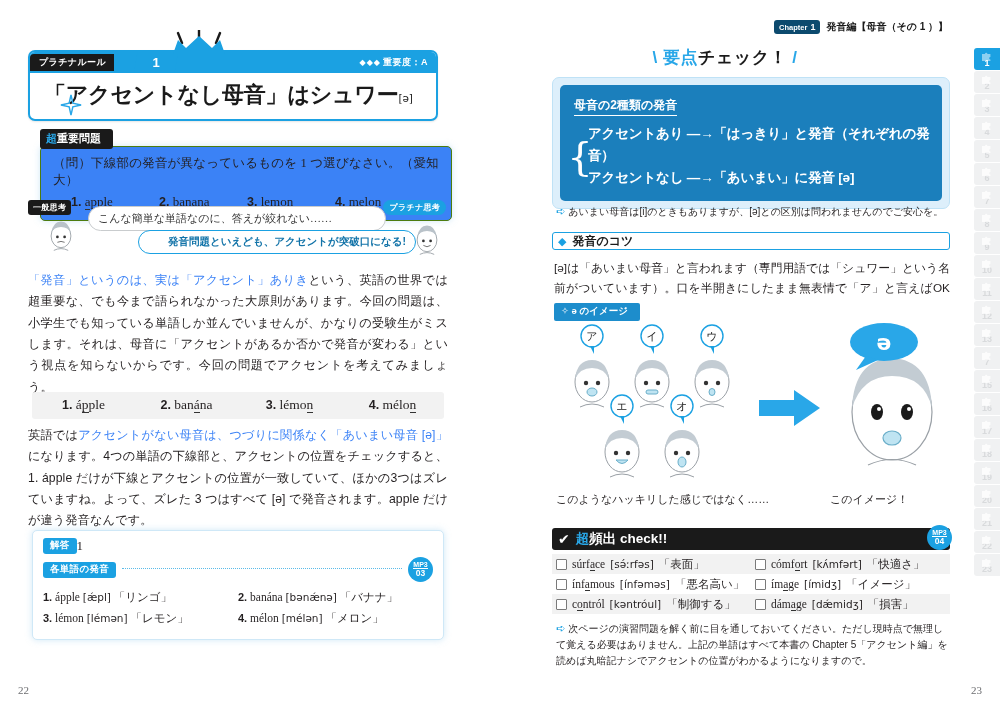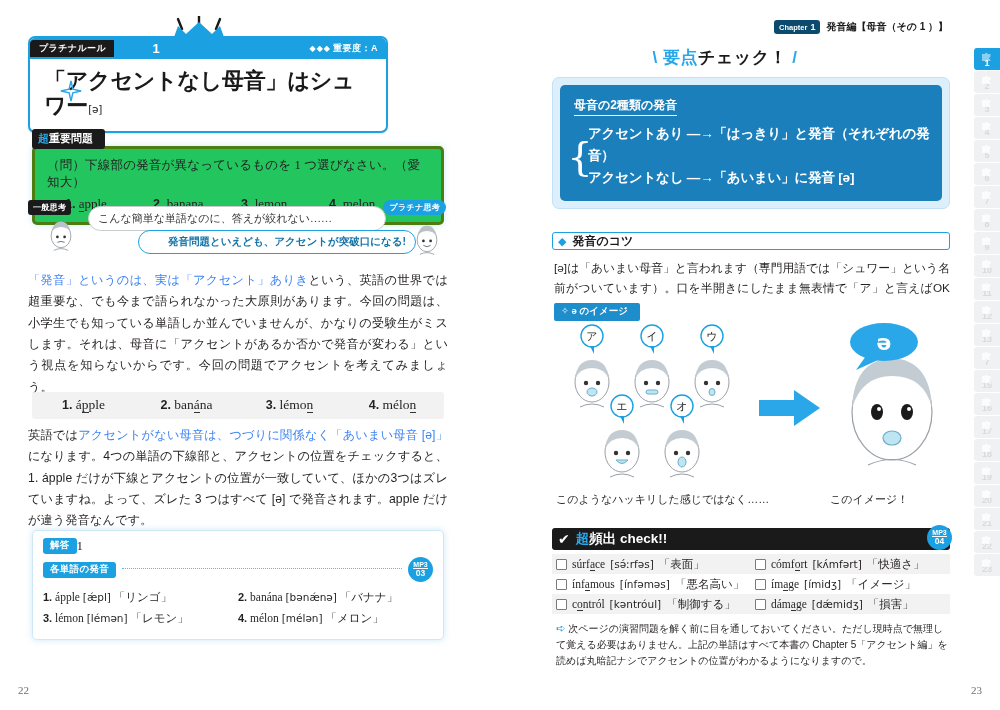--- a/index.html
+++ b/index.html
@@ -10,21 +10,21 @@
     color:#231f20;
     -webkit-font-smoothing:antialiased;
   }
   .spread{position:relative;width:1000px;height:710px;}
 
   
   .page-left{position:absolute;left:0;top:0;width:500px;height:710px;}
   .page-right{position:absolute;left:500px;top:0;width:500px;height:710px;}
 
   
-  .rule-wrap{position:absolute;left:28px;top:36px;width:360px;}
+  .rule-wrap{position:absolute;left:28px;top:50px;width:410px;}
   .crown{
     position:absolute;left:142px;top:-20px;width:58px;height:26px;
     z-index:4;
   }
   .sparkle{position:absolute;left:32px;top:44px;width:22px;height:22px;z-index:4;}
   .rule-box{
     position:relative;border:2px solid #1ba1e2;border-radius:7px;background:#fff;
     box-shadow:0 1px 2px rgba(0,0,0,.10);
   }
   .rule-bar{
@@ -45,29 +45,29 @@
   }
   .rule-importance{font-size:9px;color:#fff;font-weight:bold;letter-spacing:.5px;}
   .rule-importance .dia{font-size:8px;letter-spacing:1px;margin-right:2px;}
   .rule-title{
     font-size:22px;font-weight:bold;letter-spacing:-.2px;
     padding:9px 12px 12px 14px;line-height:1.15;color:#1a1a1a;
   }
   .rule-title .ipa{font-weight:normal;font-family:"DejaVu Sans",sans-serif;}
 
   
-  .q-wrap{position:absolute;left:32px;top:128px;width:412px;}
+  .q-wrap{position:absolute;left:40px;top:128px;width:412px;}
   .tag-black{
     display:inline-block;background:#1a1a1a;color:#fff;font-size:11px;font-weight:bold;
     padding:2px 12px 3px 6px;border-radius:3px;line-height:1.35;
     position:relative;z-index:3;
   }
   .tag-black .hl{color:#29a7e8;}
   .q-box{
-    margin-top:-3px;border:3px solid #4d7c0f;border-radius:5px;background:#22c55e;
+    margin-top:-3px;border:1px solid #4d7c0f;border-radius:5px;background:#3b82f6;
     box-shadow:0 0 7px rgba(120,190,230,.35);
     padding:8px 10px 10px 12px;
   }
   .q-line{font-family:"Liberation Serif","DejaVu Serif",serif;font-size:12.5px;letter-spacing:.2px;}
   .q-choices{
     display:flex;gap:0;margin-top:5px;padding-left:18px;
     font-family:"Liberation Serif","DejaVu Serif",serif;font-size:13px;
   }
   .q-choices span{width:88px;}
   .q-choices b{font-family:"Liberation Sans",sans-serif;font-size:12.5px;}
@@ -377,20 +377,21 @@
         <div class="kv-rows">
           <div class="brace">{</div>
           <div class="kv-lines">
             <div>アクセントあり —→「はっきり」と発音（それぞれの発音）</div>
             <div>アクセントなし —→「あいまい」に発音 [ə]</div>
           </div>
         </div>
       </div>
     </div>
 
+    <div class="note note1"><span class="note-arrow">➪</span><span>あいまい母音は[i]のときもありますが、[ə]との区別は問われませんのでご安心を。</span></div>
 
     <div class="sec-head sec-pron">
       <span class="dia">◆</span>
       <span>発音のコツ</span>
     </div>
 
     <div class="pron-text">[ə]は「あいまい母音」と言われます（専門用語では「シュワー」という名前がついています）。口を半開きにしたまま無表情で「ア」と言えばOKです。</div>
 
     <div class="img-label">✧ <span>ə のイメージ</span></div>
 

